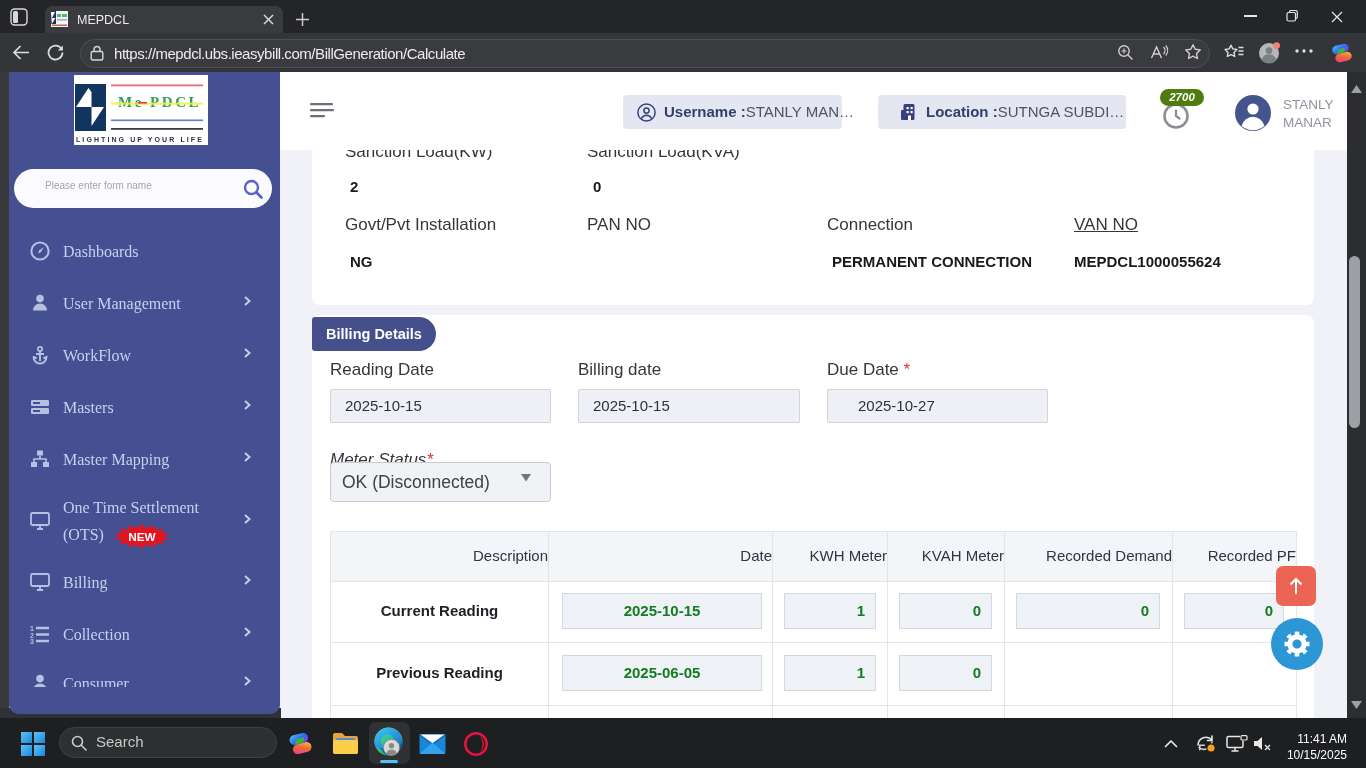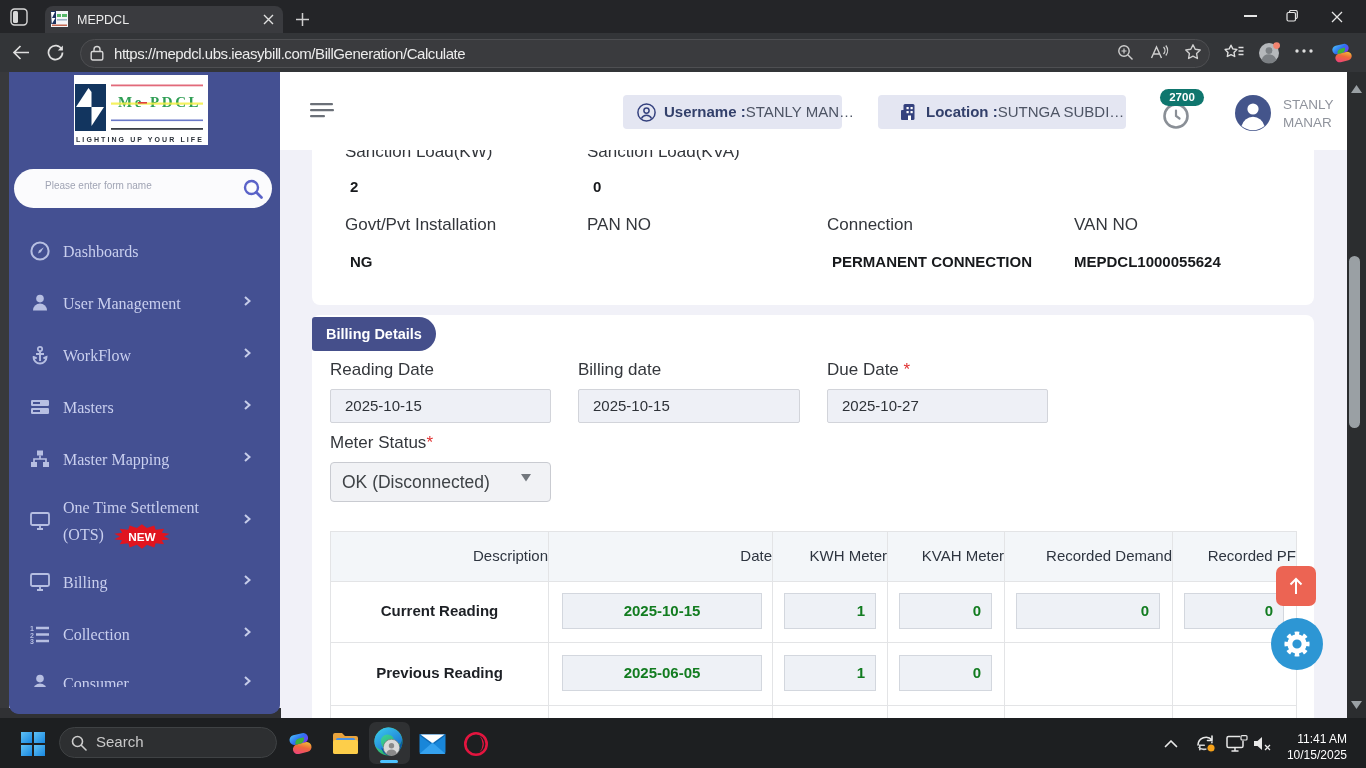--- a/index.html
+++ b/index.html
@@ -307,52 +307,52 @@
       <rect x="10.5" y="8" width="2.2" height="2.2" fill="#fff"></rect>
       <rect x="8" y="12.5" width="3" height="4.5" fill="#fff"></rect>
     </svg>
     <span class="ctext" style="left:48px"><b>Location :</b>SUTNGA SUBDI…</span>
   </div>
 
   <svg class="abs" style="left:883px;top:31px" width="26" height="26" viewBox="0 0 26 26">
     <circle cx="13" cy="13" r="11.5" fill="none" stroke="#8a8f96" stroke-width="2.6"></circle>
     <path d="M13 7.5 V13 L16.5 15.5" fill="none" stroke="#8a8f96" stroke-width="2.2" stroke-linecap="round"></path>
   </svg>
-  <div class="abs" style="left:880px;top:17px;width:44px;height:17px;background:#0f766e;border-radius:9px;text-align:center;font-size:11.5px;font-weight:bold;color:#fff;line-height:17px;">2700</div>
+  <div class="abs" style="left:880px;top:17px;width:44px;height:17px;background:#4d7c0f;border-radius:9px;text-align:center;font-size:11.5px;font-weight:bold;color:#fff;line-height:17px;font-style:italic;">2700</div>
 
   <svg class="abs" style="left:955px;top:23px" width="36" height="36" viewBox="0 0 36 36">
     <circle cx="18" cy="18" r="18" fill="#44558b"></circle>
     <circle cx="18" cy="14" r="5.6" fill="#fff"></circle>
     <path d="M6.5 31 a11.8 11.8 0 0 1 23 0 a18 18 0 0 1-23 0" fill="#fff"></path>
   </svg>
   <div class="abs" style="left:1003px;top:24px;font-size:13.5px;color:#8f939c;line-height:18px;">STANLY<br>MANAR</div>
   </div>
 
   <div class="card" style="left:312px;top:40px;width:1002px;height:193px;"></div>
   <div class="lbl" style="left:345px;top:70px;">Sanction Load(KW)</div>
   <div class="lbl" style="left:587px;top:70px;">Sanction Load(KVA)</div>
   <div class="val" style="left:350px;top:106px;">2</div>
   <div class="val" style="left:593px;top:106px;">0</div>
   <div class="lbl" style="left:345px;top:143px;">Govt/Pvt Installation</div>
   <div class="lbl" style="left:587px;top:143px;">PAN NO</div>
   <div class="lbl" style="left:827px;top:143px;">Connection</div>
-  <div class="lbl" style="left:1074px;top:143px;">VAN NO</div>
+  <div class="lbl" style="left:1074px;top:143px;text-decoration:underline;">VAN NO</div>
   <div class="val" style="left:350px;top:181px;">NG</div>
   <div class="val" style="left:832px;top:181px;">PERMANENT CONNECTION</div>
   <div class="val" style="left:1074px;top:181px;">MEPDCL1000055624</div>
 
   <div class="card" style="left:312px;top:243px;width:1002px;height:417px;"></div>
   <div class="abs" style="left:312px;top:245px;width:124px;height:34px;background:#454f8b;border-radius:3px 17px 17px 3px;color:#fff;font-weight:bold;font-size:14.5px;text-align:center;line-height:34px;">Billing Details</div>
   <div class="lbl" style="left:330px;top:288px;">Reading Date</div>
   <div class="lbl" style="left:578px;top:288px;">Billing date</div>
   <div class="lbl" style="left:827px;top:288px;">Due Date <span class="red">*</span></div>
   <div class="inp" style="left:330px;top:317px;width:221px;height:34px;line-height:32px;padding-left:14px;">2025-10-15</div>
   <div class="inp" style="left:578px;top:317px;width:222px;height:34px;line-height:32px;padding-left:14px;">2025-10-15</div>
-  <div class="inp" style="left:827px;top:317px;width:221px;height:34px;line-height:32px;padding-left:14px;">2025-10-27</div>
-  <div class="lbl" style="left:330px;top:361px;">Meter Status<span class="red">*</span></div>
+  <div class="inp" style="left:827px;top:317px;width:221px;height:34px;line-height:32px;padding-left:30px;">2025-10-27</div>
+  <div class="lbl" style="left:330px;top:378px;font-style:italic;">Meter Status<span class="red">*</span></div>
   <div class="inp" style="left:330px;top:390px;width:221px;height:40px;background:#f1f2f5;border-color:#c9cbd1;border-radius:4px;font-size:17.5px;line-height:38px;padding-left:11px;color:#3f4347;">OK (Disconnected)
     <svg class="abs" style="left:190px;top:11px" width="10" height="8" viewBox="0 0 10 8">
         <polygon points="0,0 10,0 5,7.5" fill="#73777d"></polygon>
       </svg>
   </div>
 
   <div class="abs" style="left:330px;top:459px;width:966px;height:50px;background:#f3f6f9;"></div>
 
   <div class="abs" style="left:330px;top:459px;width:966px;height:1px;background:#e3e4e6;"></div>
   <div class="abs" style="left:330px;top:509px;width:966px;height:1px;background:#e3e4e6;"></div>

